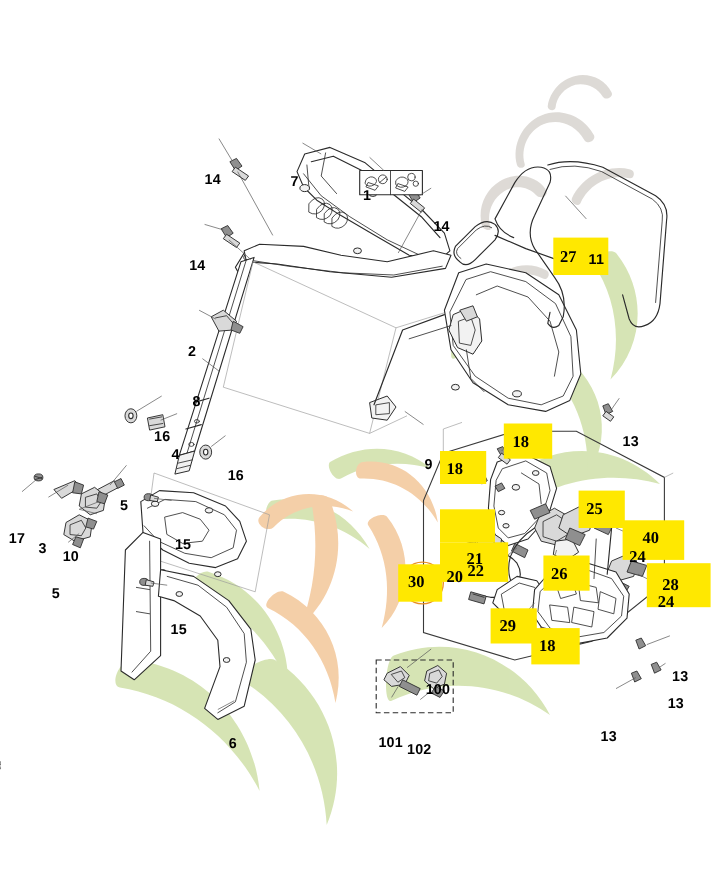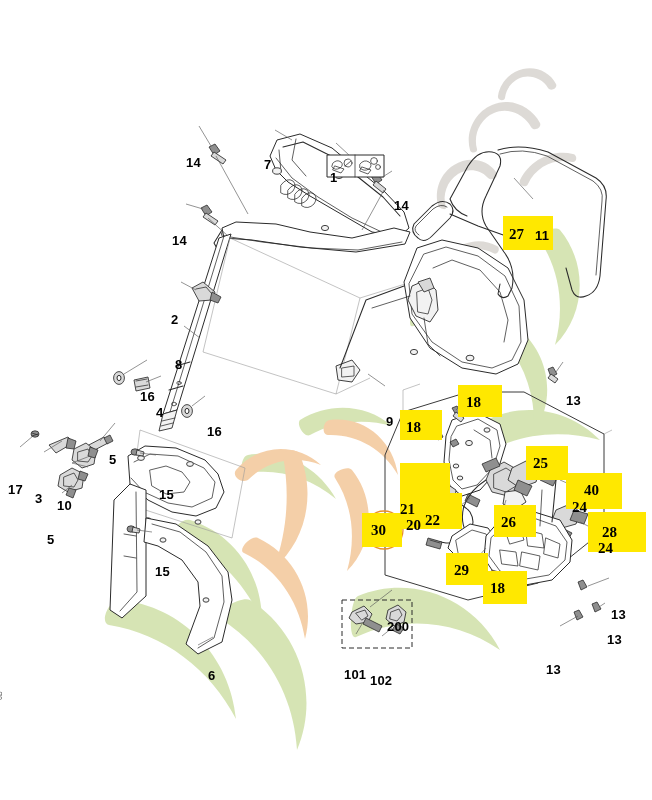--- a/index.html
+++ b/index.html
@@ -485,21 +485,21 @@
     <div class="hl" style="left:494px;top:505px;width:42px;height:32px;"></div>
     <div class="hl" style="left:446px;top:553px;width:42px;height:32px;"></div>
     <div class="hl" style="left:483px;top:571px;width:44px;height:33px;"></div>
   </div>
 
   <div id="highlight-labels">
     <span class="hl-label" style="left:509px;top:227px;">27</span>
     <span class="hl-label" style="left:466px;top:395px;">18</span>
     <span class="hl-label" style="left:406px;top:420px;">18</span>
     <span class="hl-label" style="left:406px;top:473px;margin-top:45px;">20</span>
-    <span class="hl-label" style="left:400px;top:502px;text-align:right;">21</span>
+    <span class="hl-label" style="left:424px;top:502px;text-align:right;">21</span>
     <span class="hl-label" style="left:425px;top:513px;">22</span>
     <span class="hl-label" style="left:371px;top:523px;">30</span>
     <span class="hl-label" style="left:533px;top:456px;">25</span>
     <span class="hl-label" style="left:584px;top:483px;">40</span>
     <span class="hl-label" style="left:572px;top:500px;">24</span>
     <span class="hl-label" style="left:602px;top:525px;">28</span>
     <span class="hl-label" style="left:598px;top:541px;">24</span>
     <span class="hl-label" style="left:501px;top:515px;">26</span>
     <span class="hl-label" style="left:454px;top:563px;">29</span>
     <span class="hl-label" style="left:490px;top:581px;">18</span>
@@ -519,21 +519,21 @@
     <span class="callout" style="left:156px;top:370px;">4</span>
     <span class="callout" style="left:207px;top:389px;">16</span>
     <span class="callout" style="left:386px;top:379px;">9</span>
     <span class="callout" style="left:109px;top:417px;">5</span>
     <span class="callout" style="left:8px;top:447px;">17</span>
     <span class="callout" style="left:35px;top:456px;">3</span>
     <span class="callout" style="left:57px;top:463px;">10</span>
     <span class="callout" style="left:159px;top:452px;">15</span>
     <span class="callout" style="left:47px;top:497px;">5</span>
     <span class="callout" style="left:155px;top:529px;">15</span>
-    <span class="callout" style="left:387px;top:584px;">200</span>
+    <span class="callout" style="left:387px;top:584px;">100</span>
     <span class="callout" style="left:344px;top:632px;text-align:center;">101</span>
     <span class="callout" style="left:370px;top:638px;">102</span>
     <span class="callout" style="left:611px;top:572px;">13</span>
     <span class="callout" style="left:607px;top:597px;">13</span>
     <span class="callout" style="left:546px;top:627px;">13</span>
     <span class="callout" style="left:208px;top:633px;">6</span>
   </div>
 
   <div id="edge-code">0B</div>
 

